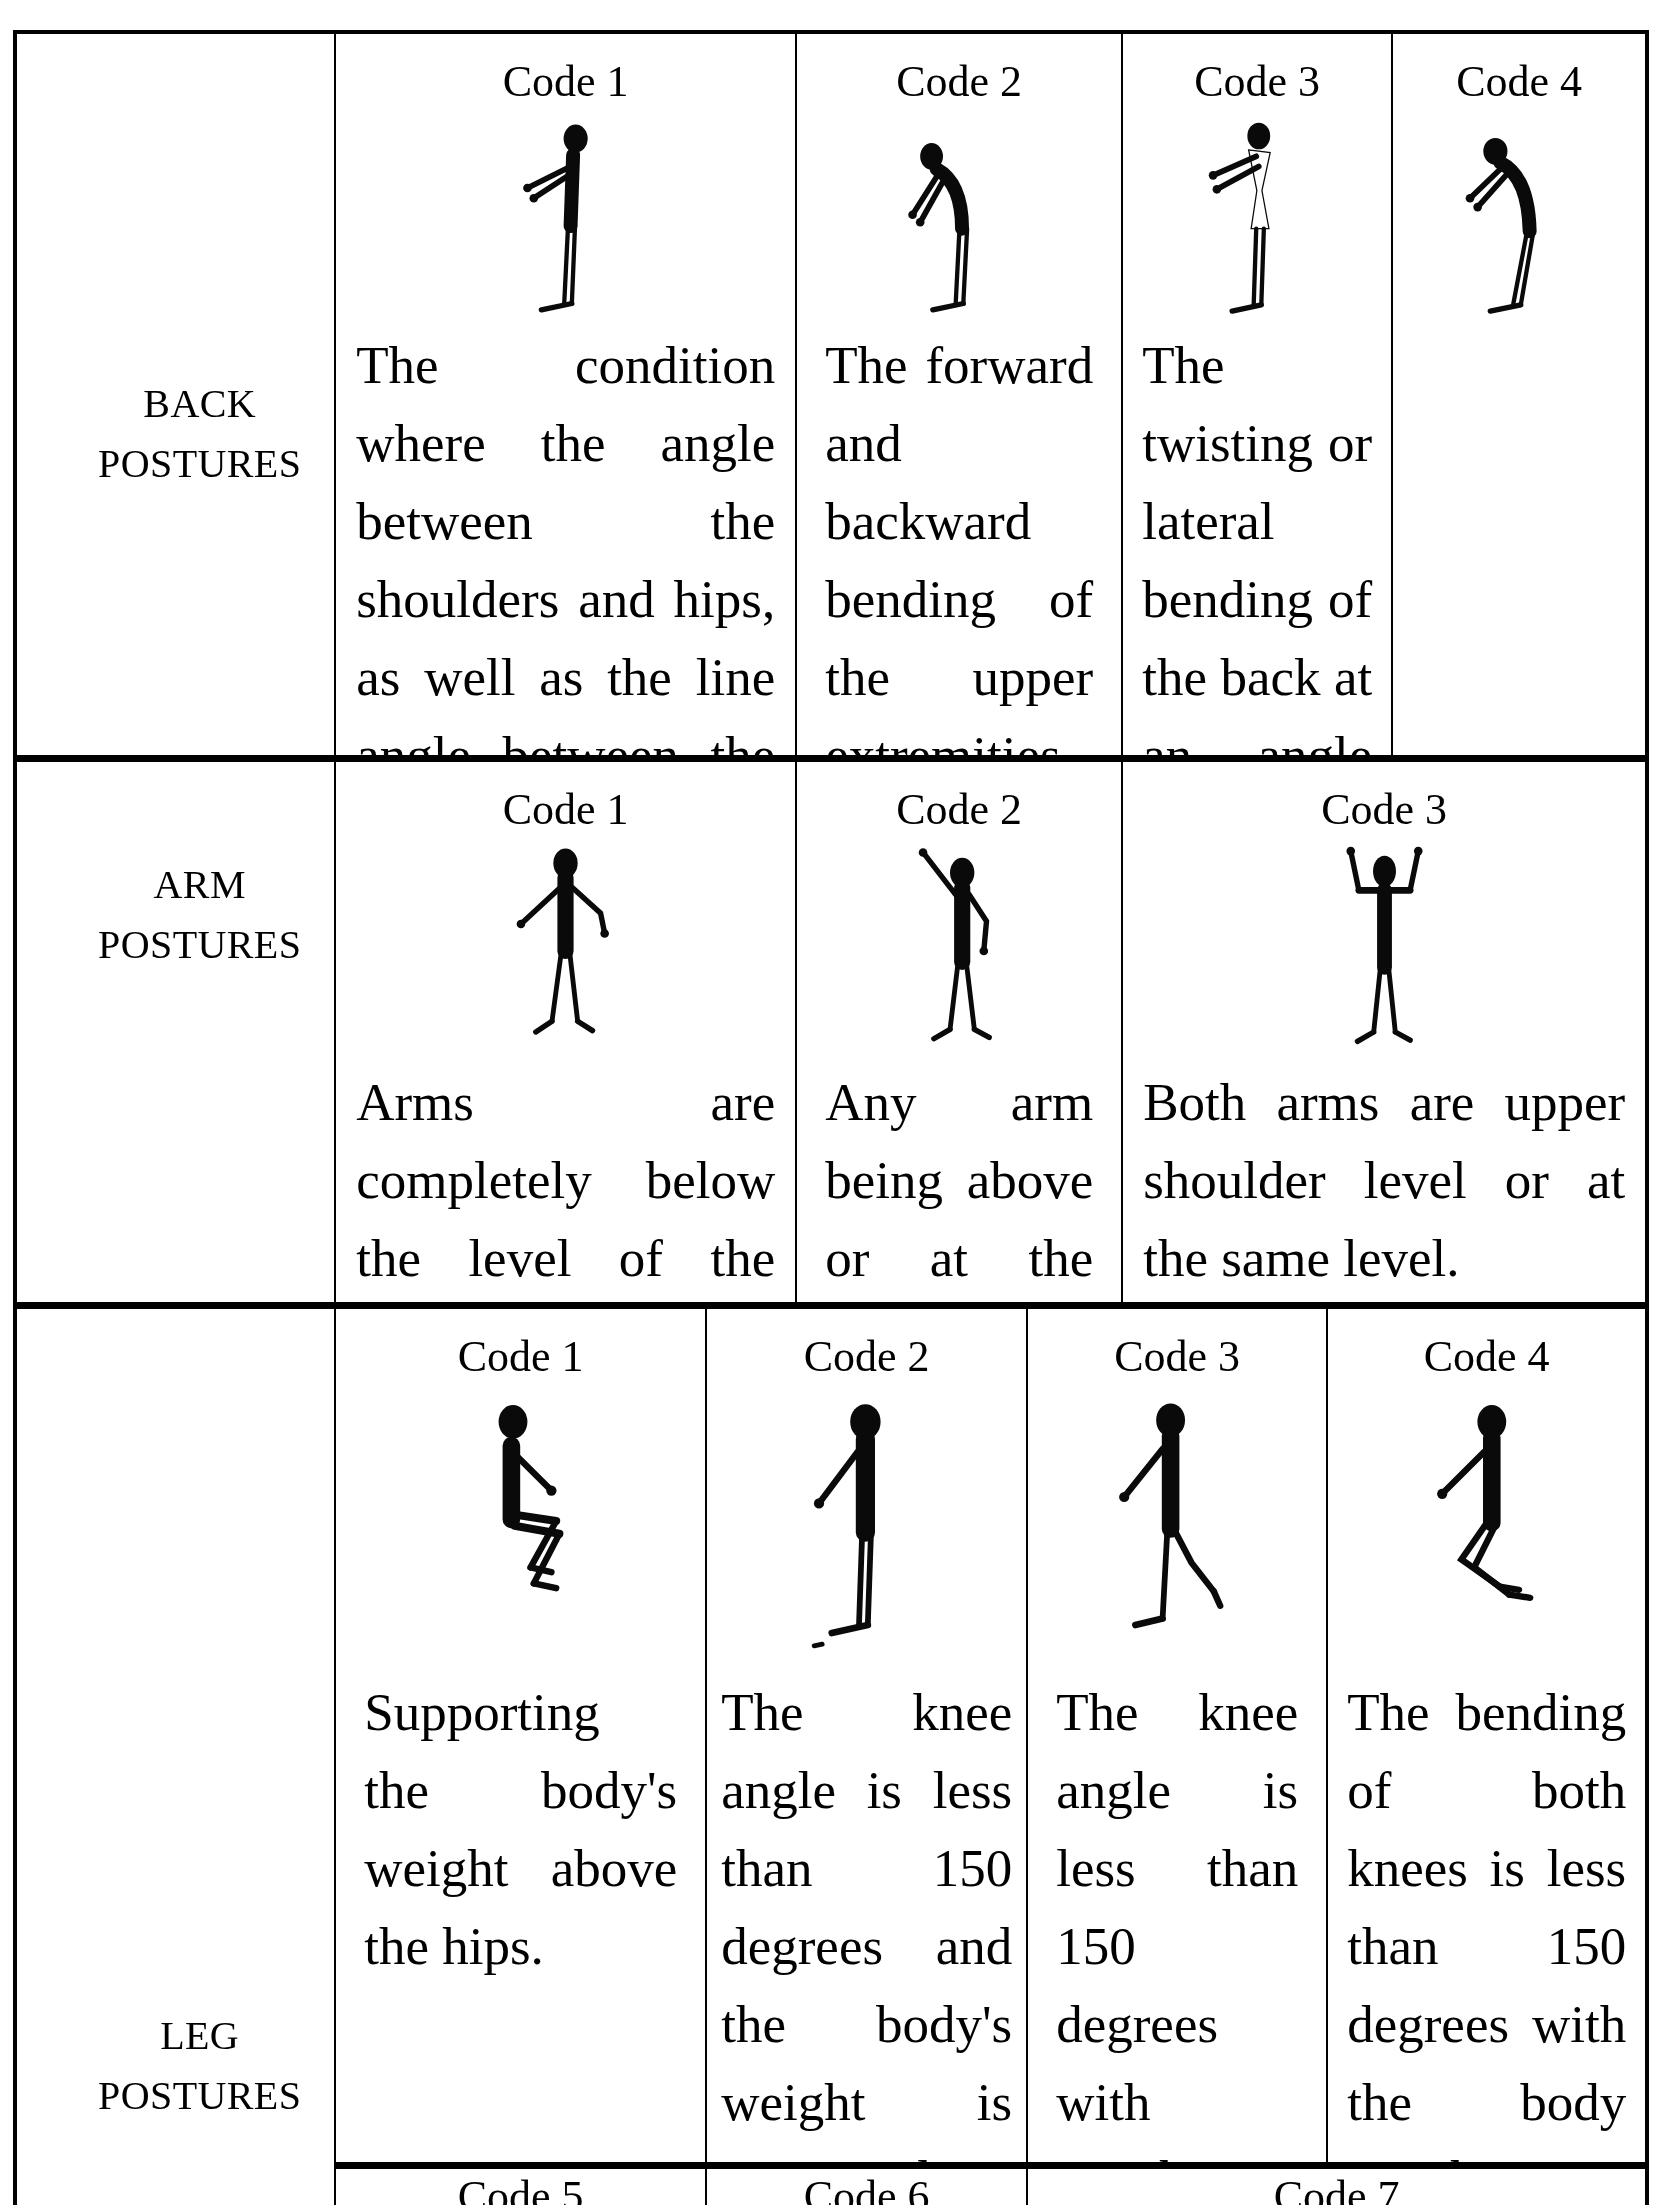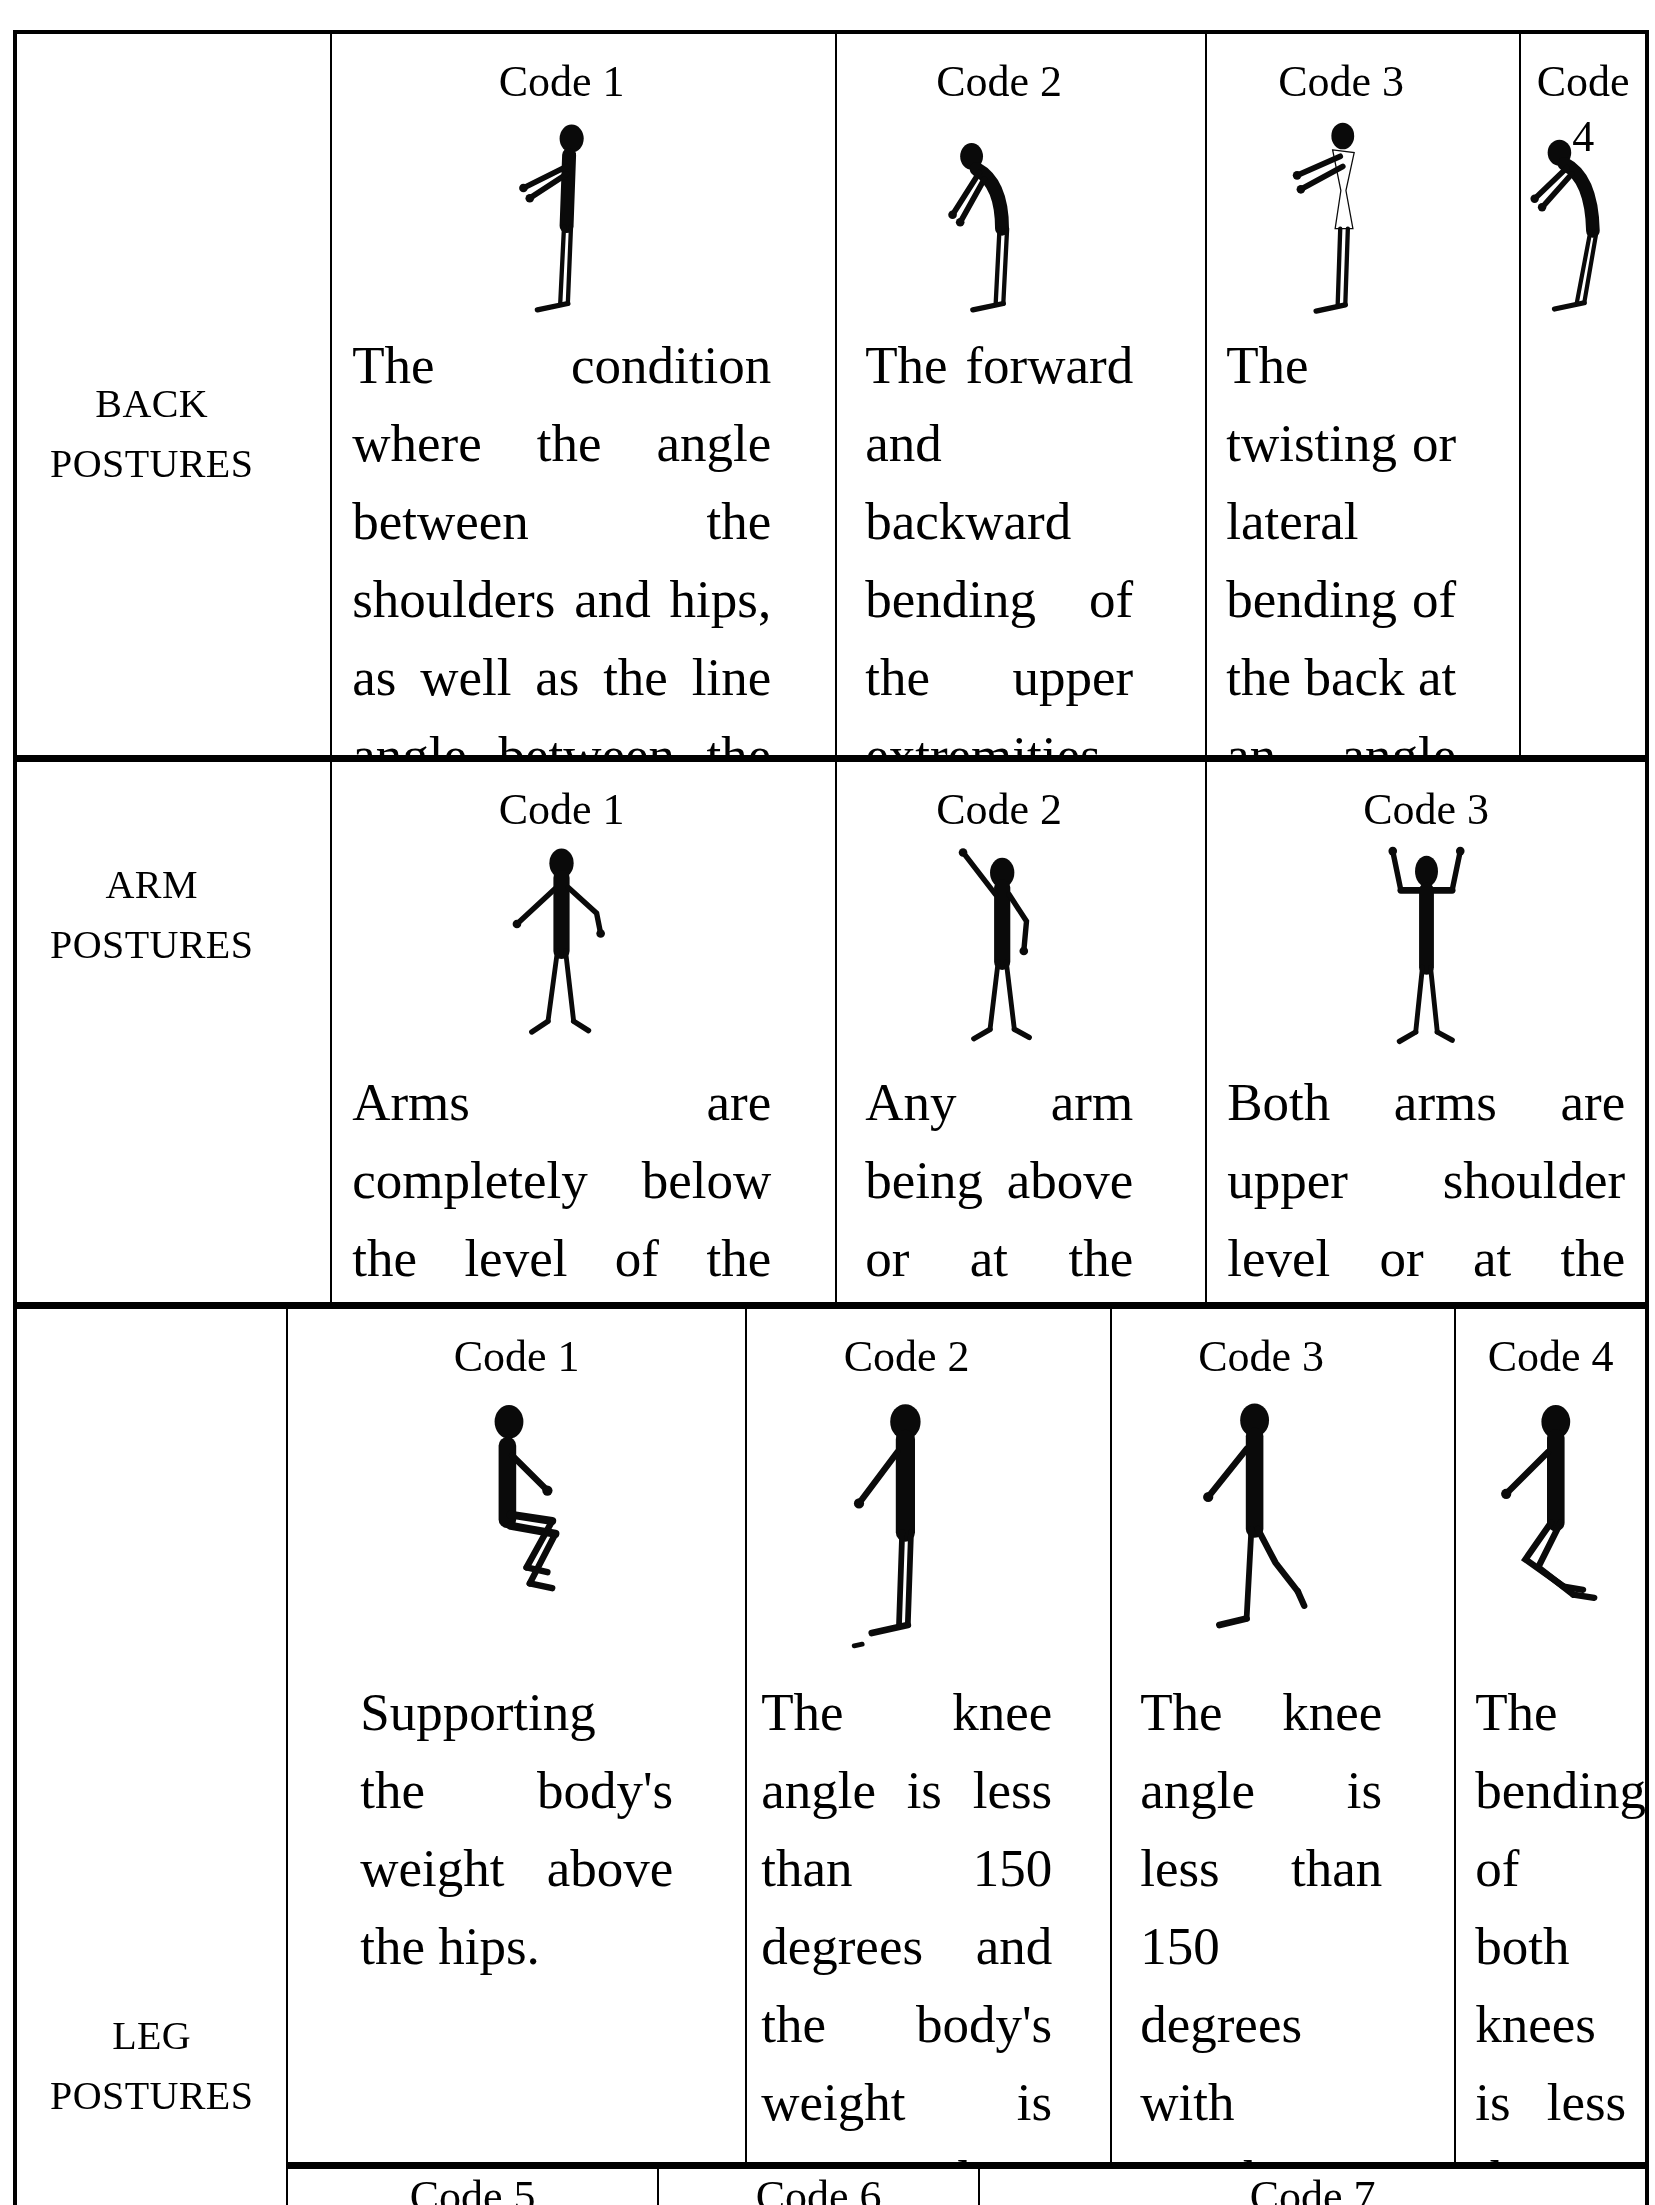--- a/index.html
+++ b/index.html
@@ -17,26 +17,26 @@
     background:#fff;
   }
   .row{display:flex;width:100%;box-sizing:border-box;}
   .row-back{height:721px;}
   .row-arm{height:547px;border-top:7px solid #000;}
   .row-leg{height:922px;border-top:7px solid #000;}
   .cell{box-sizing:border-box;overflow:hidden;flex-shrink:0;}
   .vline{border-left:2.6px solid #000;}
   .label-cell{
     width:269px;display:flex;flex-direction:column;align-items:center;
-    text-align:center;font-size:40px;line-height:1.5;letter-spacing:0.4px;
+    text-align:center;font-size:40px;line-height:1.5;letter-spacing:0.4px;margin-left:48px;
   }
   .label-back{padding-top:340px;}
   .label-arm{padding-top:93px;}
   .label-leg{padding-top:697px;}
-  .code-cell{display:flex;flex-direction:column;margin-left:44px;}
+  .code-cell{display:flex;flex-direction:column;}
   .code-header{
     height:75px;box-sizing:border-box;padding-top:20px;
     text-align:center;font-size:44px;line-height:1.25;flex-shrink:0;
   }
   .figure-box{display:flex;align-items:center;justify-content:center;flex-shrink:0;}
   .fb-back{height:218px;}
   .fb-arm{height:227px;}
   .fb-leg{height:290px;}
   .desc{
     font-size:53px;line-height:1.47;text-align:justify;

